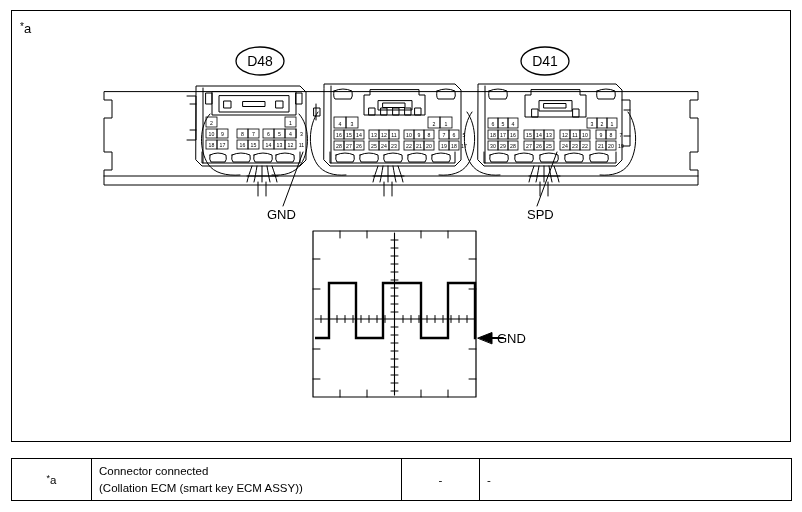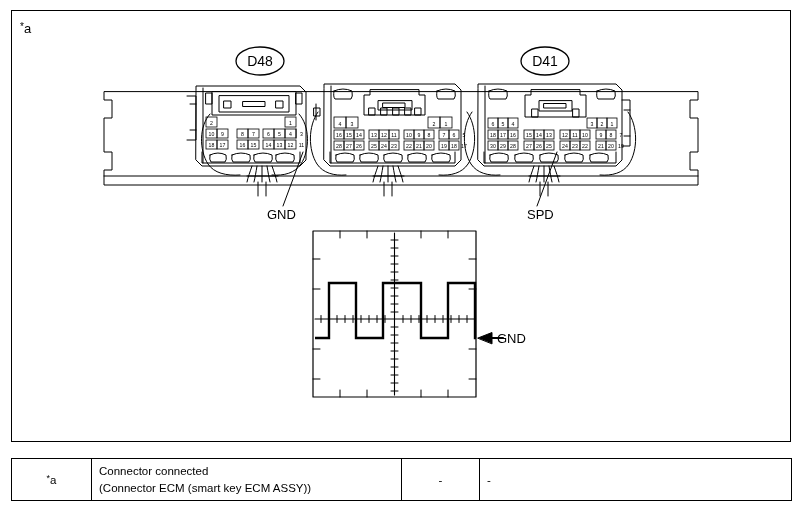--- a/index.html
+++ b/index.html
@@ -461,21 +461,21 @@
       <text x="497" y="343">GND</text>
     </g>
   </svg>
 
   <table class="legend-table">
     <tbody>
       <tr>
         <td class="col-mark mark-cell"><span class="star">*</span><span>a</span></td>
         <td class="col-desc">
           <span class="desc-line">Connector connected</span>
-          <span class="desc-line">(Connector ECM (smart key ECM ASSY))</span>
+          <span class="desc-line">(Collation ECM (smart key ECM ASSY))</span>
         </td>
         <td class="col-c">-</td>
         <td class="col-d">-</td>
       </tr>
     </tbody>
   </table>
 
 </div>
 
 </body></html>

